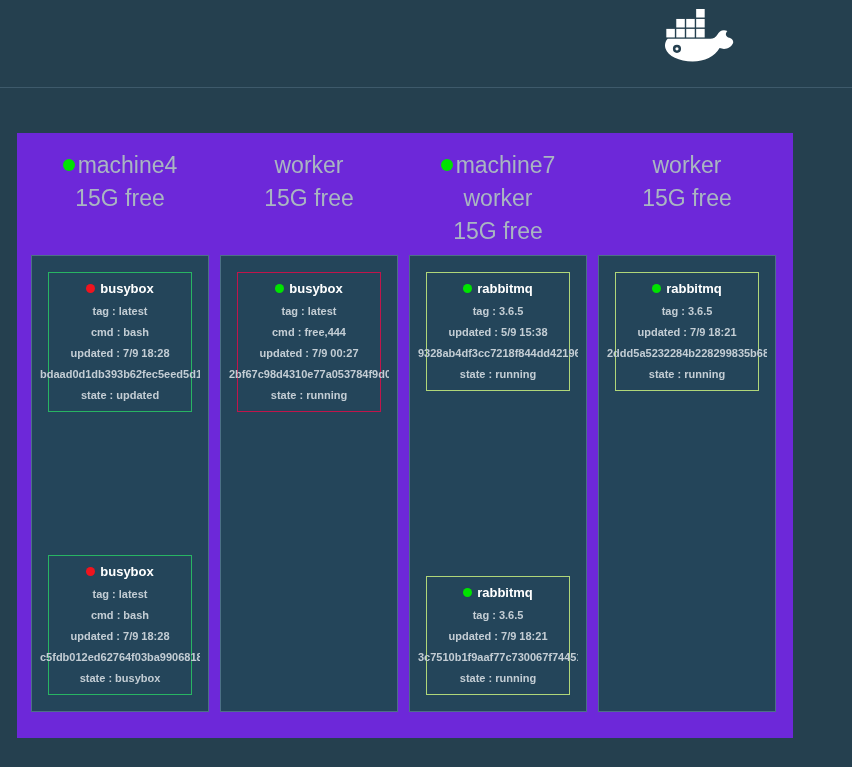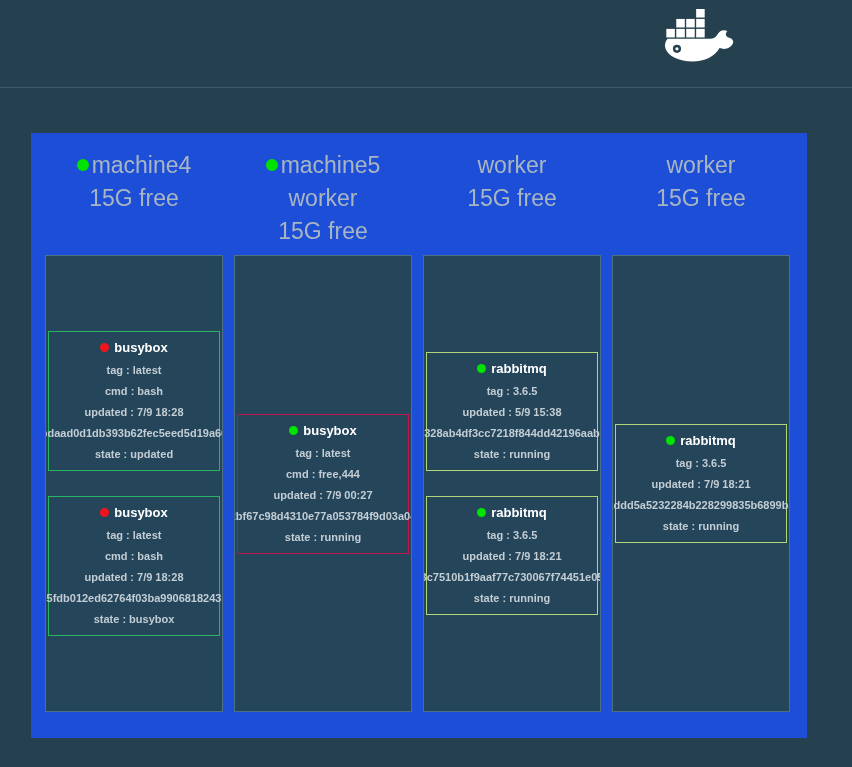--- a/index.html
+++ b/index.html
@@ -17,23 +17,22 @@
   }
   .logo {
     position:absolute;
     right:116px; top:9px;
     width:74px; height:54px;
   }
   .panel {
     position:absolute;
     left:17px; top:133px;
     width:776px; height:605px;
-    background:#1d4ed8;
+    background:#6d28d9;
     box-sizing:border-box;
-    margin-left:14px;
   }
   .nodes {
     display:flex;
     gap:11px;
     padding:0 14px;
   }
   .node { width:178px; }
   .node-header {
     height:122px;
     box-sizing:border-box;
@@ -52,23 +51,23 @@
     vertical-align:middle;
     position:relative; top:-2px;
   }
   .node-box {
     height:457px;
     background:#24455A;
     border:1px solid #4C7086;
     box-sizing:border-box;
     display:flex;
     flex-direction:column;
-    justify-content:center;
+    justify-content:space-between;
     gap:25px;
-    padding:2px;
+    padding:16px;
     overflow:hidden;
   }
   .card {
     border:1px solid #28B463;
     text-align:center;
     padding:8px 0 10px;
     font-size:11px;
     color:#C3CDD4;
   }
   .card-title {
@@ -140,42 +139,42 @@
           <div class="line">cmd : bash</div>
           <div class="line">updated : 7/9 18:28</div>
           <div class="line hash">c5fdb012ed62764f03ba99068182430</div>
           <div class="line">state : busybox</div>
         </div>
       </div>
     </div>
 
     <div class="node">
       <div class="node-header">
-        <div class="node-title">
-          <span class="ndot" style="background:#00E300"></span><span>machine5</span>
-        </div>
         <div>worker</div>
         <div>15G free</div>
       </div>
       <div class="node-box">
         <div class="card" style="border-color:#C0154B">
           <div class="card-title">
             <span class="cdot" style="background:#00E300"></span><span>busybox</span>
           </div>
           <div class="line">tag : latest</div>
           <div class="line">cmd : free,444</div>
           <div class="line">updated : 7/9 00:27</div>
           <div class="line hash">2bf67c98d4310e77a053784f9d03a04</div>
           <div class="line">state : running</div>
         </div>
       </div>
     </div>
 
     <div class="node">
       <div class="node-header">
+        <div class="node-title">
+          <span class="ndot" style="background:#00E300"></span><span>machine7</span>
+        </div>
         <div>worker</div>
         <div>15G free</div>
       </div>
       <div class="node-box">
         <div class="card" style="border-color:#B0D679">
           <div class="card-title">
             <span class="cdot" style="background:#00E300"></span><span>rabbitmq</span>
           </div>
           <div class="line">tag : 3.6.5</div>
           <div class="line">updated : 5/9 15:38</div>

